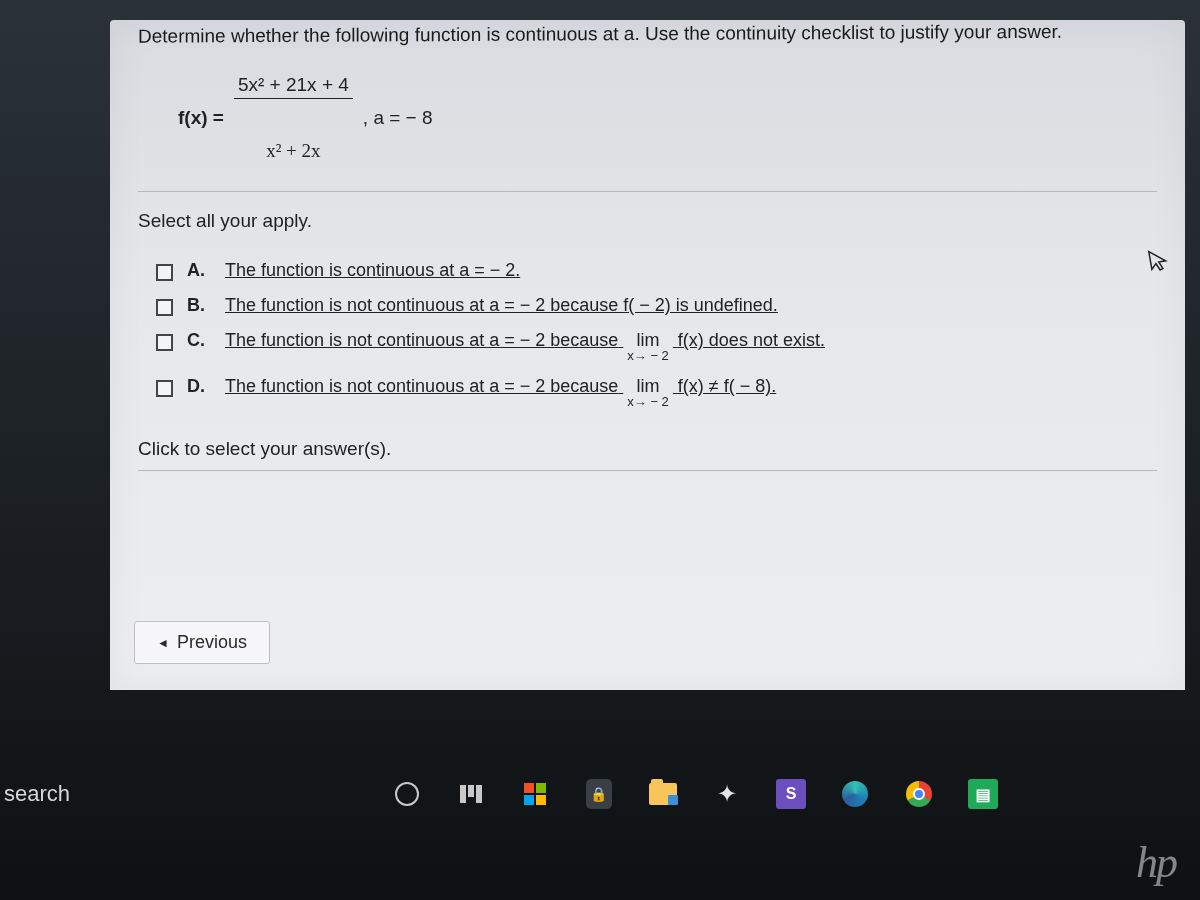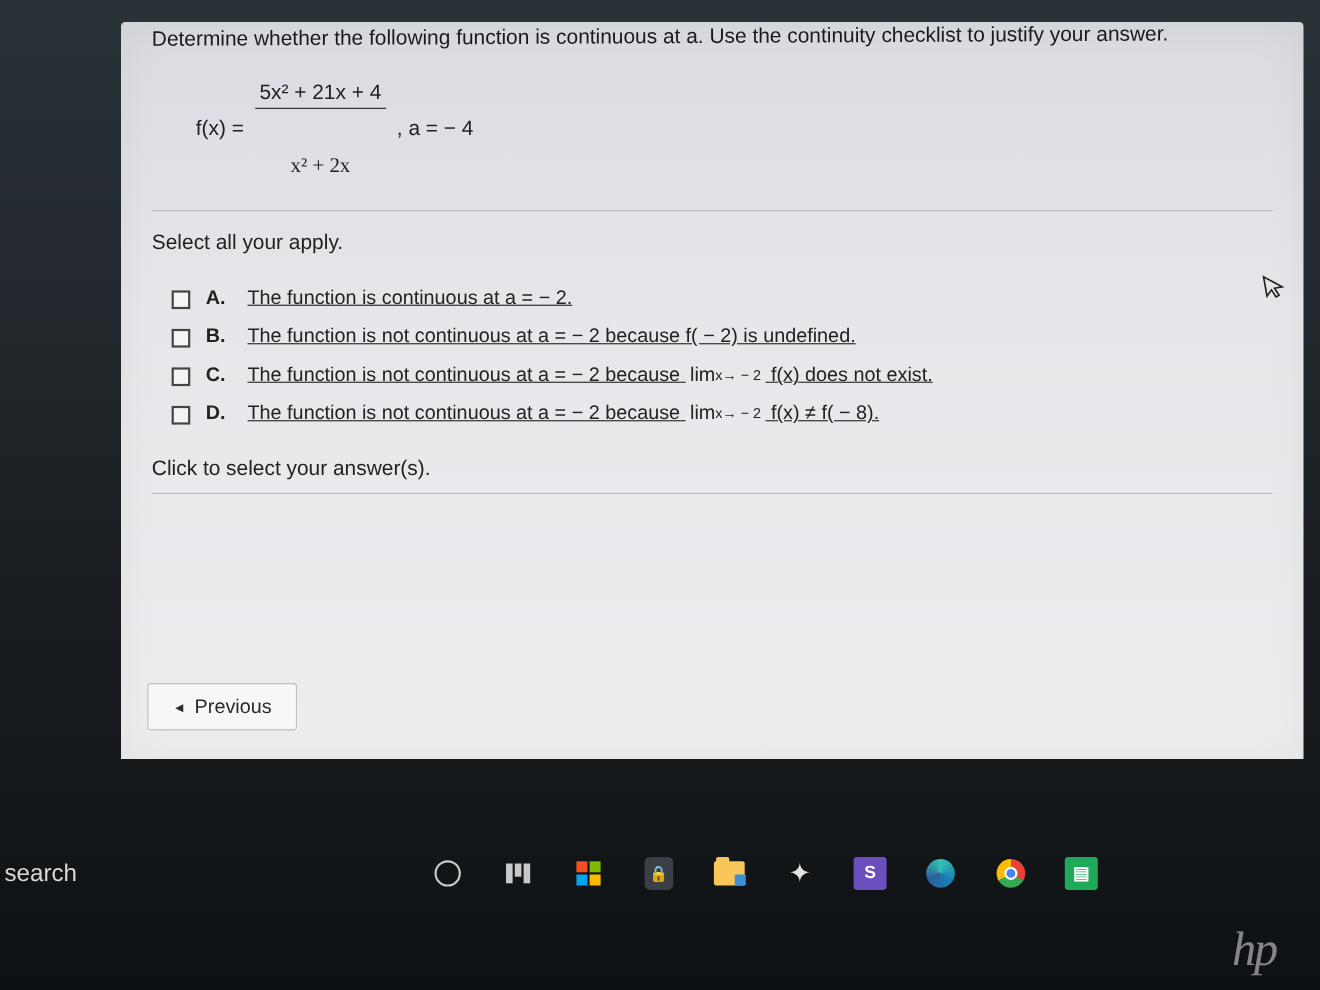--- a/index.html
+++ b/index.html
@@ -34,21 +34,21 @@
   }
 
   .formula-row {
     display: flex;
     align-items: center;
     gap: 10px;
     padding-left: 40px;
     margin-bottom: 30px;
     font-size: 19px;
   }
-  .fx { font-family: Arial, sans-serif; }
+  .fx { font-family: Arial, sans-serif; font-weight: bold; }
   .frac {
     display: inline-flex;
     flex-direction: column;
     align-items: center;
     vertical-align: middle;
     line-height: 1.1;
     gap: 40px;
   }
   .frac .num { border-bottom: 1.5px solid #222; padding: 0 4px 2px; }
   .frac .den { padding: 2px 4px 0; font-family: Liberation Serif, serif; }
@@ -72,21 +72,21 @@
     width: 17px;
     height: 17px;
     border: 2px solid #444;
     margin-top: 4px;
     flex-shrink: 0;
     background: #f3f4f6;
   }
   .opt-letter { font-weight: bold; min-width: 24px; }
   .opt-body { display: flex; flex-direction: column; text-decoration: underline; }
   .opt-main { display: inline; }
-  .lim-block { display: inline-flex; flex-direction: row; align-items: center; margin: 0 4px; }
+  .lim-block { display: inline-flex; flex-direction: column; align-items: center; margin: 0 4px; }
   .lim-block .lim-top { line-height: 1; }
   .lim-block .lim-bot { font-size: 13px; line-height: 1; text-align: center; }
 
   .click-line {
     font-size: 19px;
     margin-top: 30px;
     margin-bottom: 8px;
   }
 
   .prev-btn {
@@ -159,21 +159,21 @@
   .dropbox { color:#e3e3e3; font-size:24px; }
   .tile-gen { width:30px;height:30px;border-radius:3px;display:flex;align-items:center;justify-content:center;font-weight:bold; }
   .tile-purple{background:#6b4fbf;color:#fff;font-size:16px;}
   .edge-c { width:26px;height:26px;border-radius:50%;background:conic-gradient(#34c1b1,#1b7fb5,#2a5fa0,#34c1b1); }
   .chrome-c { width:26px;height:26px;border-radius:50%;background:conic-gradient(#ea4335 0 120deg,#34a853 120deg 240deg,#fbbc05 240deg 360deg);position:relative; }
   .chrome-c::after{content:"";position:absolute;inset:7px;background:#4285f4;border-radius:50%;border:2px solid #fff;}
   .tile-green{background:#1faa59;color:#fff;font-size:16px;}
 
   .hp-logo {
     position: absolute;
-    right: 40px;
+    right: 24px;
     bottom: 12px;
     font-family: Georgia, serif;
     font-style: italic;
     font-size: 44px;
     color: rgba(230,230,235,0.55);
     letter-spacing: -2px;
   }
 </style>
 </head>
 <body>
@@ -181,21 +181,21 @@
 <div class="question-panel">
 
   <div class="prompt-line">Determine whether the following function is continuous at a. Use the continuity checklist to justify your answer.</div>
 
   <div class="formula-row">
     <span class="fx">f(x) =</span>
     <span class="frac">
       <span class="num">5x² + 21x + 4</span>
       <span class="den">x² + 2x</span>
     </span>
-    <span>, a = − 4</span>
+    <span>, a = − 8</span>
   </div>
 
   <hr class="hr">
 
   <div class="select-line">Select all your apply.</div>
 
   <div class="options">
 
     <div class="option-row">
       <div class="checkbox"></div>

